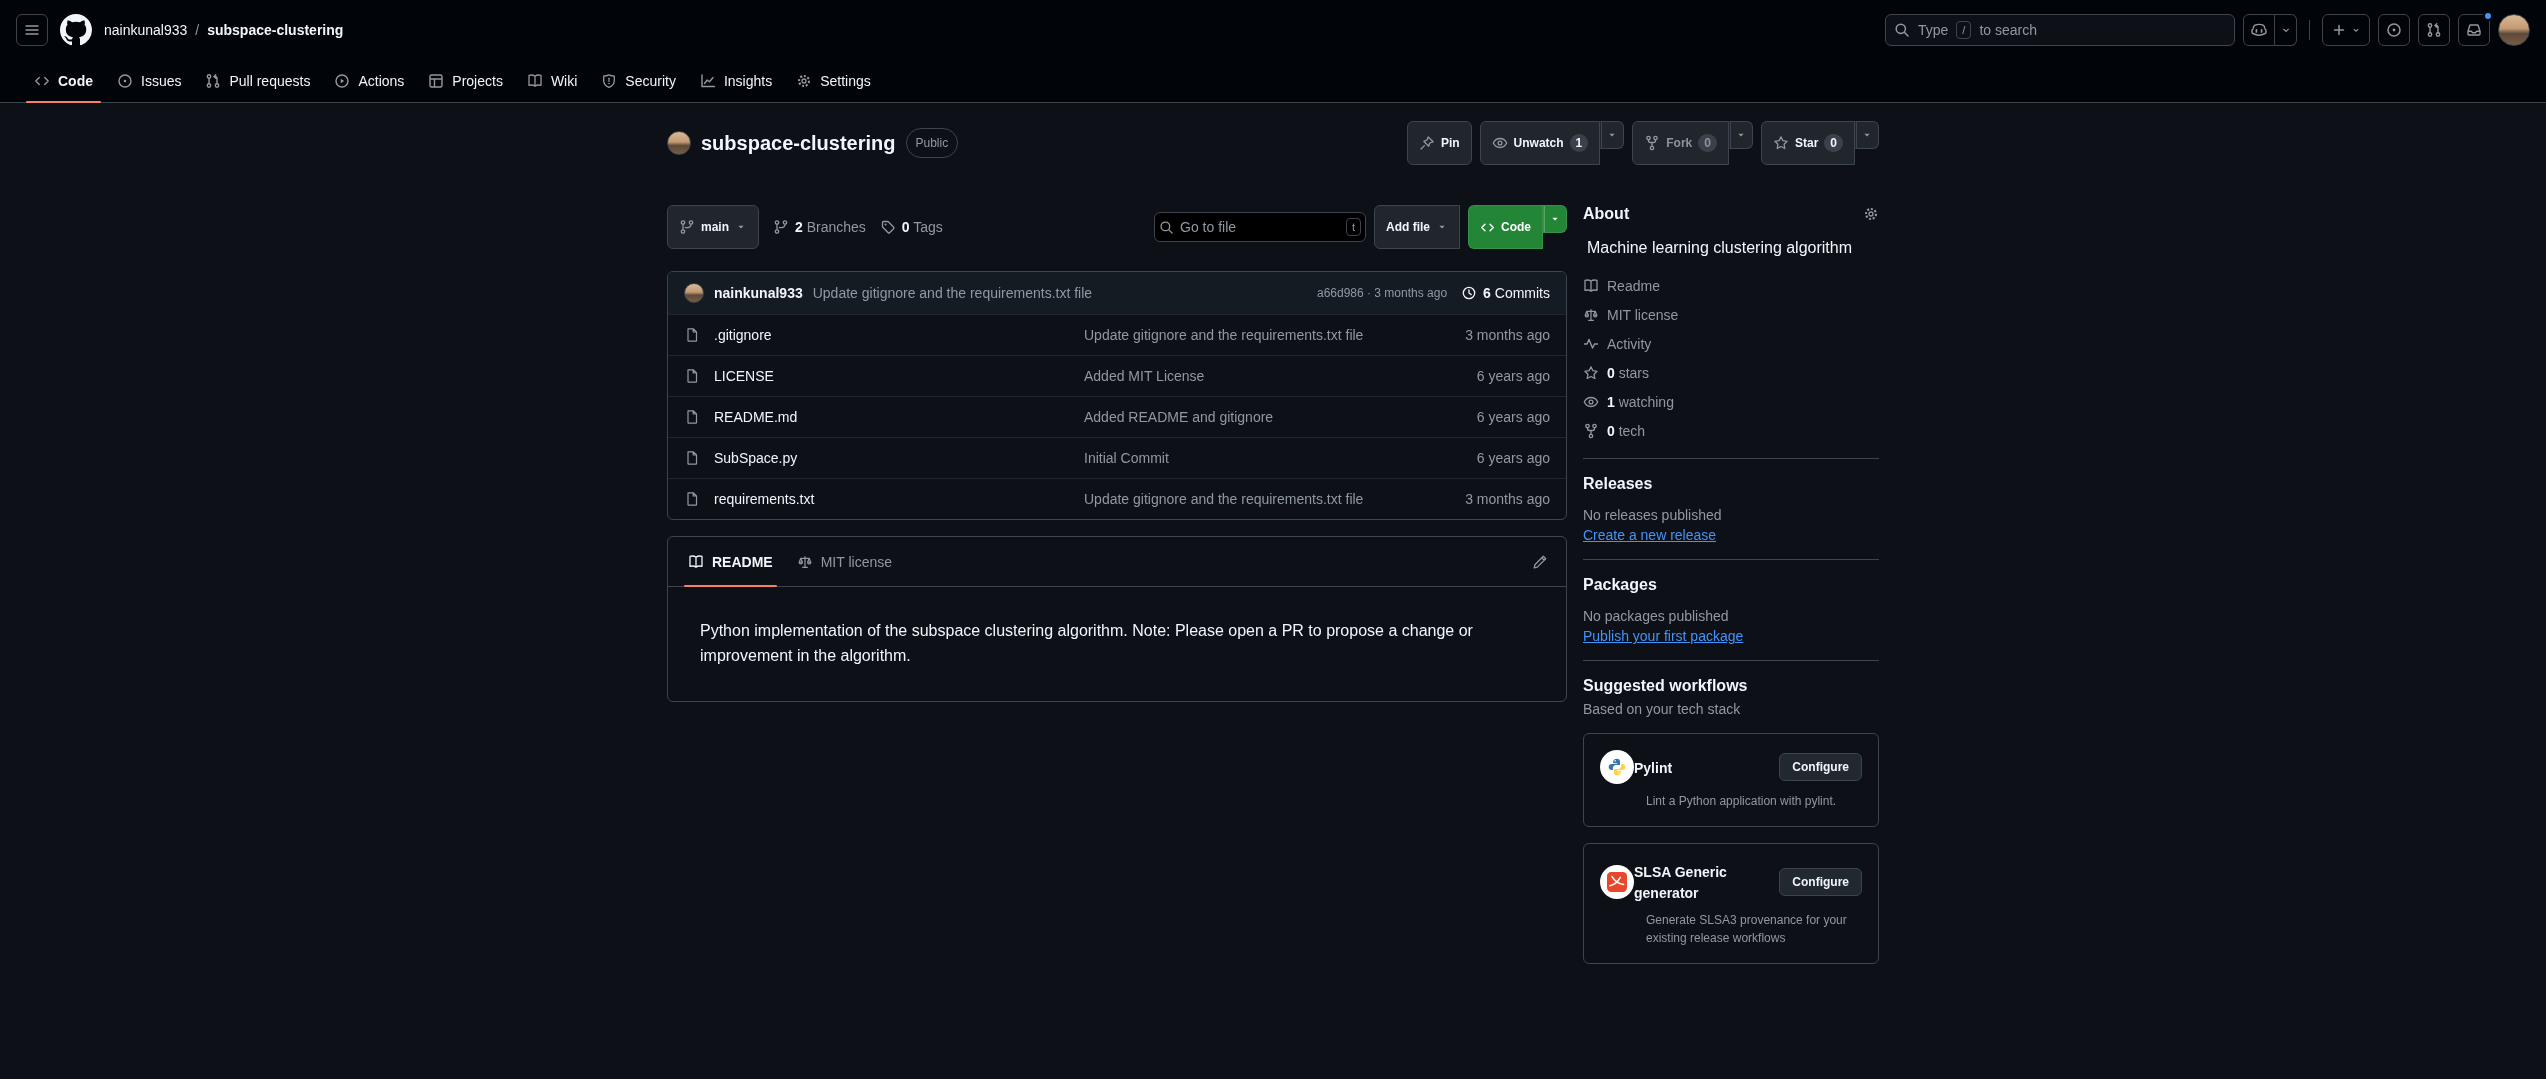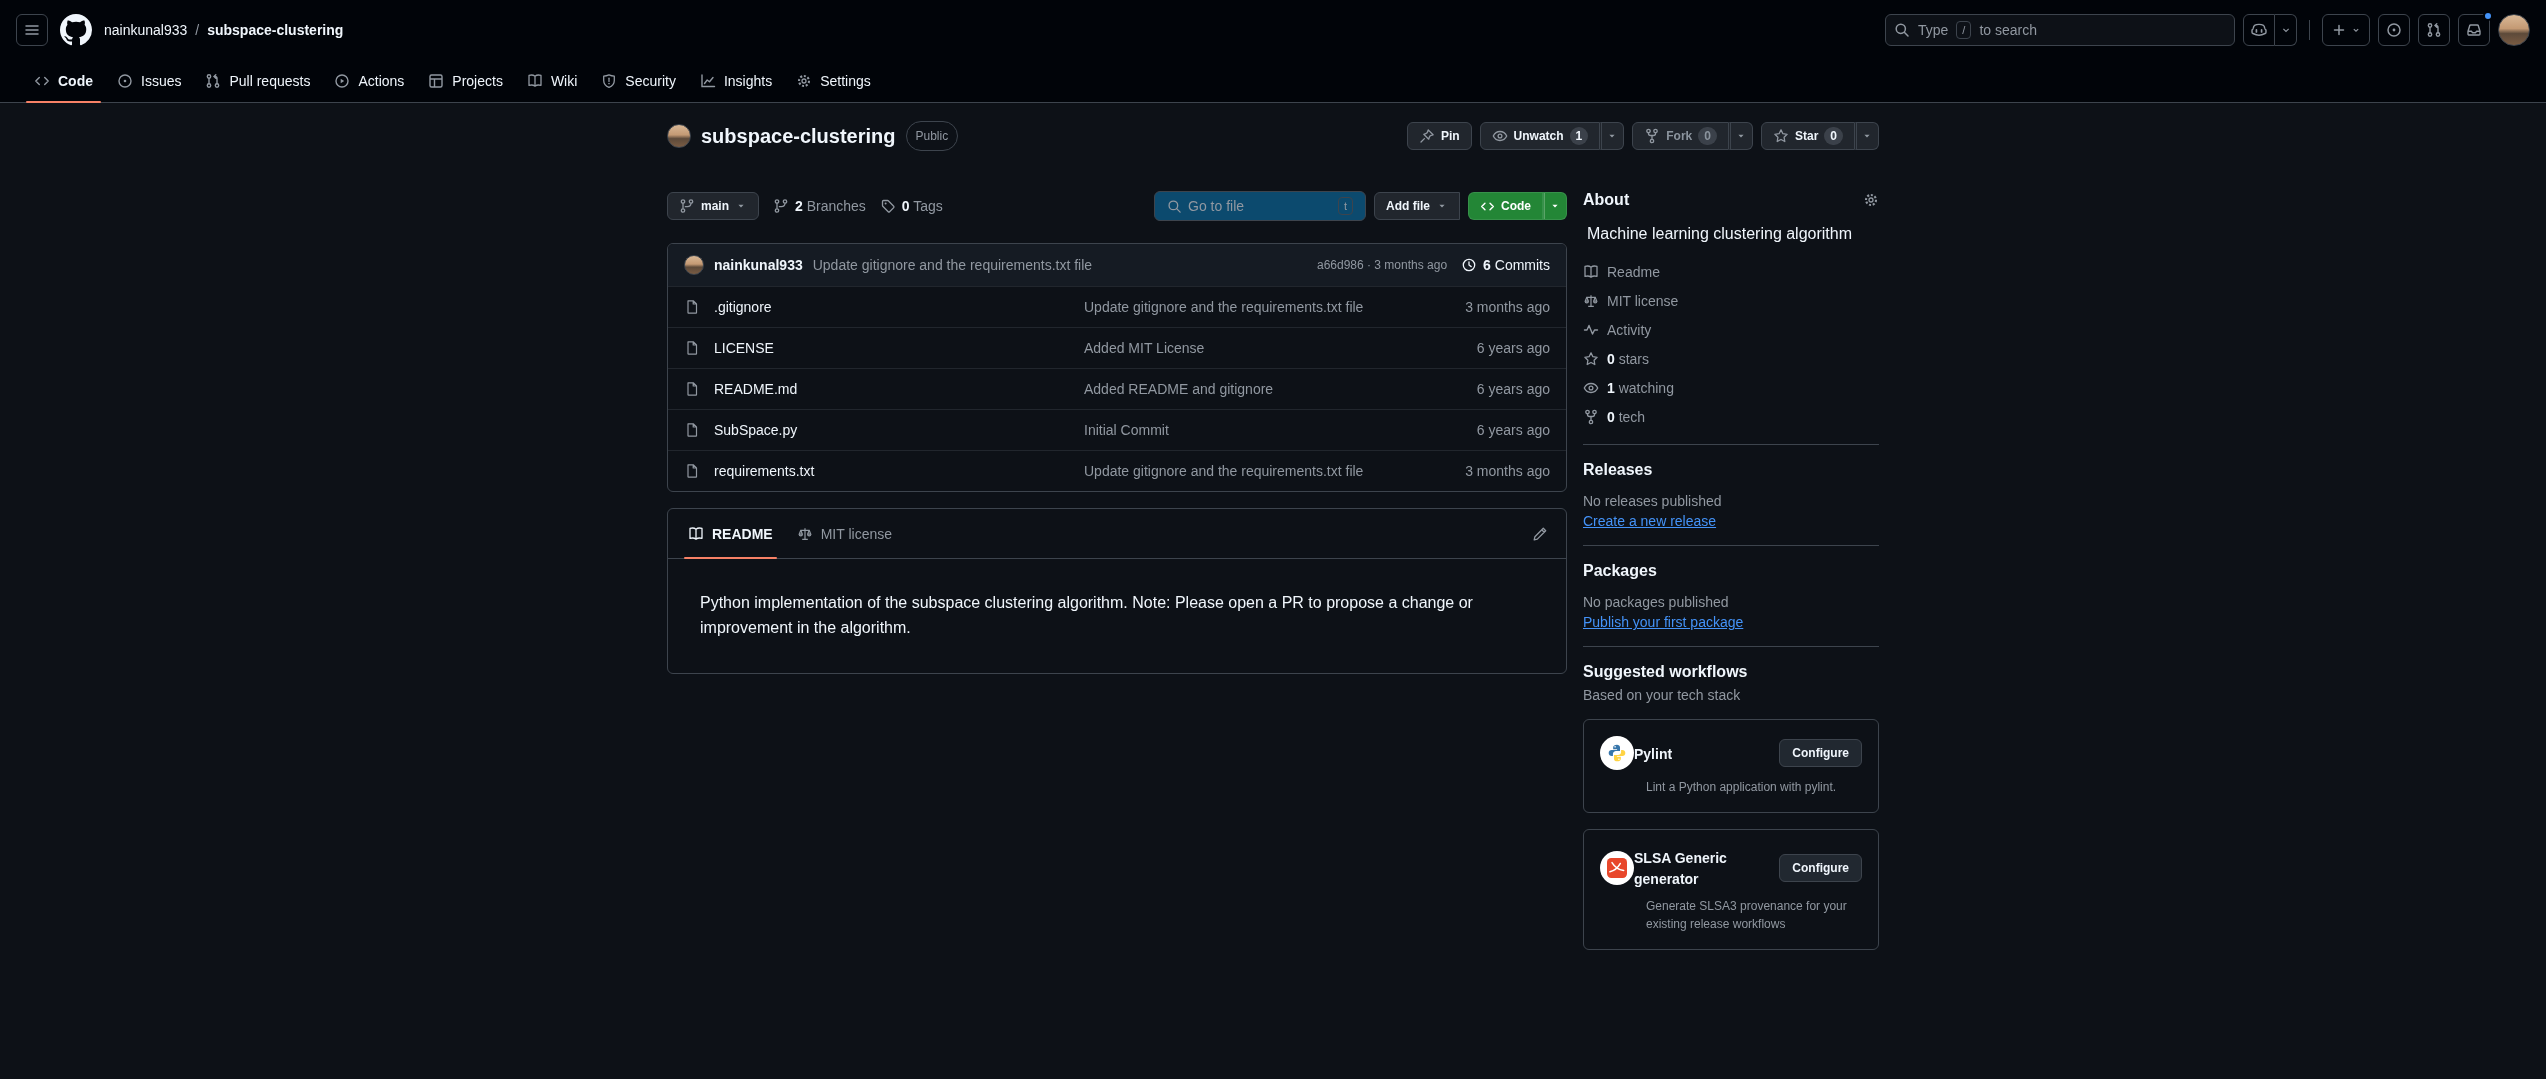--- a/index.html
+++ b/index.html
@@ -79,21 +79,21 @@
   .page { width:1212px; margin:18px auto 0; }
   .title-row { display:flex; align-items:center; }
   .title-left { display:flex; align-items:center; gap:10px; }
   .repo-title { font-size:20px; font-weight:600; }
   .badge {
     border:1px solid #3d444d; border-radius:2em; padding:7px 9px;
     font-size:12px; color:#9198a1; font-weight:500;
   }
   .title-actions { margin-left:auto; display:flex; gap:8px; }
   .gbtn {
-    height:28px; display:flex; align-items:center; gap:6px; padding:3px 11px;
+    height:44px; display:flex; align-items:center; gap:6px; padding:3px 11px;
     background:#21262d; border:1px solid #3d444d; border-radius:6px;
     font-size:12px; font-weight:600; color:#f0f6fc; cursor:pointer;
   }
   .gbtn .b-ic { color:#9198a1; }
   .btn-group { display:flex; }
   .btn-group .gbtn { border-radius:6px 0 0 6px; }
   .btn-group .caret-seg2 {
     width:24px; height:28px; background:#21262d; border:1px solid #3d444d;
     border-left:1px solid #3d444d00; box-shadow:inset 1px 0 0 #3d444d;
     border-radius:0 6px 6px 0; display:flex; align-items:center;
@@ -111,21 +111,21 @@
 
   
   .toolbar { display:flex; align-items:center; }
   .toolbar .left { display:flex; align-items:center; gap:14px; }
   .branch-btn { font-weight:600; }
   .meta-link { display:flex; align-items:center; gap:6px; font-size:14px; color:#9198a1; cursor:pointer; }
   .meta-link b { color:#f0f6fc; font-weight:700; }
   .toolbar .right { margin-left:auto; display:flex; align-items:center; gap:8px; }
   .goto-box {
     width:212px; height:30px; border:1px solid #3d444d; border-radius:6px;
-    display:flex; align-items:center; gap:6px; padding:0 12px; background:#0c4a6e;
+    display:flex; align-items:center; gap:6px; padding:0 4px; background:#000000;
   }
   .goto-box input {
     background:transparent; border:none; outline:none; color:#f0f6fc;
     font-size:14px; width:140px; font-family:inherit;
   }
   .goto-box input::placeholder { color:#9198a1; }
   .goto-box .kbd {
     margin-left:auto; border:1px solid #3d444d; border-radius:4px;
     font-size:11px; padding:0 5px; line-height:16px; color:#9198a1;
   }

